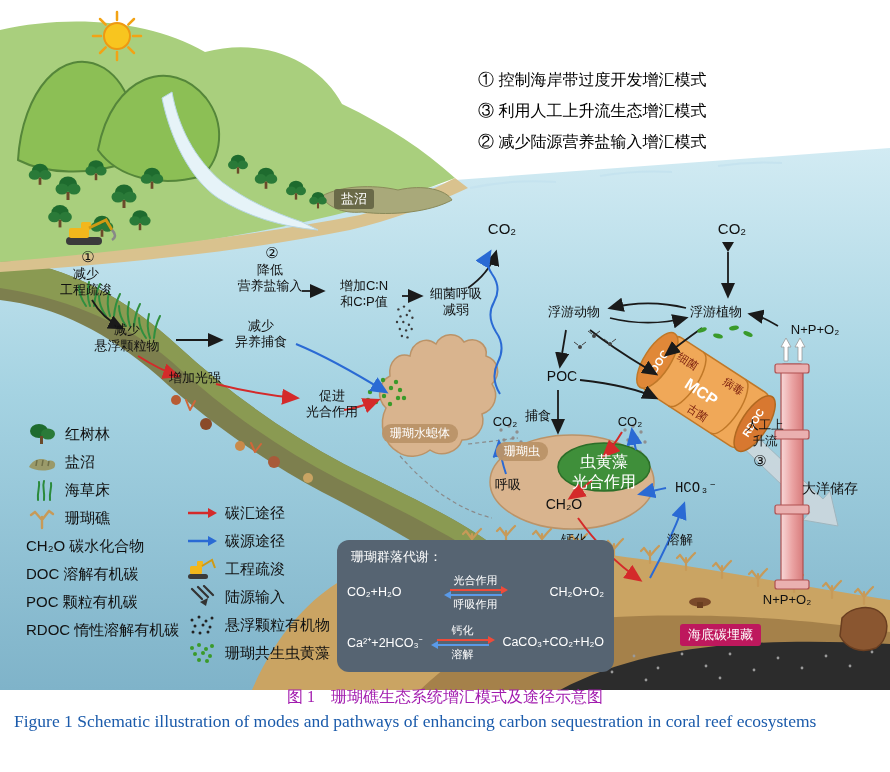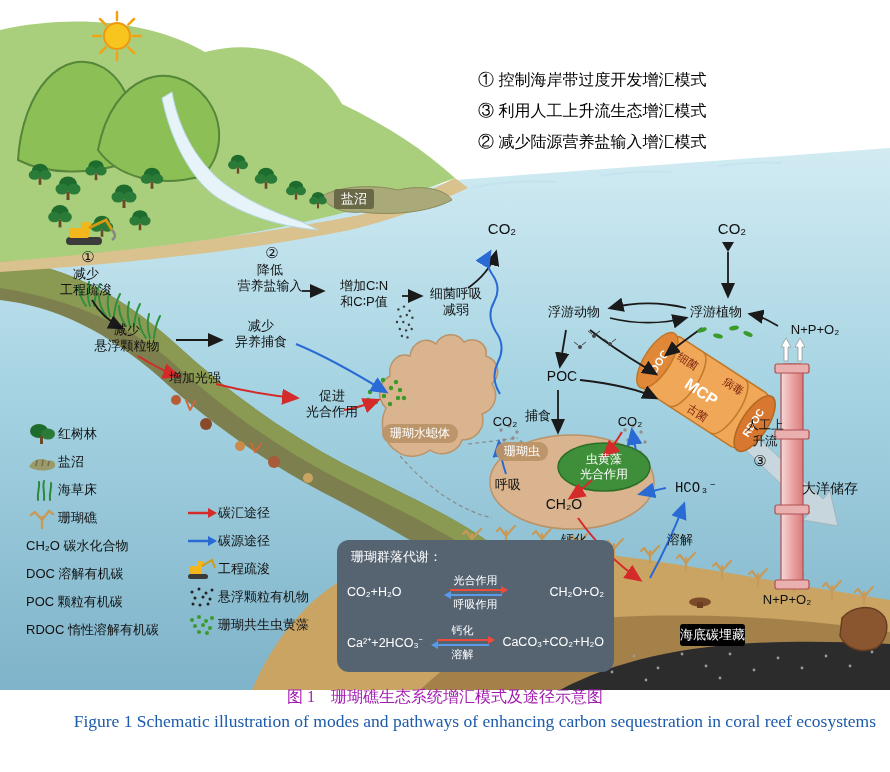--- a/index.html
+++ b/index.html
@@ -6,22 +6,22 @@
   #fig { position:relative; width:890px; height:772px; background:#fff; overflow:hidden;
          font-family:"Liberation Sans", sans-serif; color:#111; }
   #scene-svg { position:absolute; left:0; top:0; }
   svg text { font-family:"Liberation Sans", sans-serif; }
 
   .modes { position:absolute; left:478px; top:64px; font-size:16px; line-height:31px; color:#000; }
 
   .lbl { position:absolute; white-space:pre-line; text-align:center; font-size:13px; line-height:1.25; color:#111; }
   .pill { background:rgba(187,147,104,0.95); color:#fff; border-radius:9px; padding:1px 8px;
           font-size:12px; white-space:nowrap; text-align:center; position:absolute; }
-  .pill-dark { position:absolute; background:#000000; color:#fff; border-radius:3px;
-               padding:2px 0; font-size:13px; white-space:nowrap; }
+  .pill-dark { position:absolute; background:#be185d; color:#fff; border-radius:3px;
+               padding:2px 8px; font-size:13px; white-space:nowrap; }
   .pill-olive { position:absolute; background:#6a6a48; color:#fff; border-radius:3px;
                 padding:1px 7px; font-size:13px; white-space:nowrap; }
   .white { color:#fff; }
 
   .metab { position:absolute; left:337px; top:540px; width:277px; height:132px;
            background:#566472; border-radius:12px; color:#fff; }
   .metab-title { position:absolute; left:14px; top:8px; font-size:13px; }
   .rxn-row { position:absolute; left:10px; width:257px; display:flex; align-items:center;
              justify-content:space-between; font-size:12.5px; }
   .rxn-row.r1 { top:34px; } .rxn-row.r2 { top:84px; }
@@ -29,27 +29,27 @@
   .rxn-arrows { display:flex; flex-direction:column; gap:3px; margin:2px 0; }
   .arr-r { position:relative; width:52px; height:2px; background:#ef4b3a; }
   .arr-r::after { content:''; position:absolute; right:-6px; top:-3px;
       border-top:4px solid transparent; border-bottom:4px solid transparent; border-left:7px solid #ef4b3a; }
   .arr-l { position:relative; width:52px; height:2px; background:#5a9ae8; }
   .arr-l::before { content:''; position:absolute; left:-6px; top:-3px;
       border-top:4px solid transparent; border-bottom:4px solid transparent; border-right:7px solid #5a9ae8; }
 
   .legend-col1 { position:absolute; left:26px; top:420px; }
   .legend-col2 { position:absolute; left:186px; top:499px; }
-  .leg-row { display:flex; align-items:center; height:28px; gap:0; font-size:13px; color:#111; }
+  .leg-row { display:flex; align-items:center; height:28px; gap:7px; font-size:15px; color:#111; }
   .leg-ic { width:32px; height:24px; flex:0 0 32px; }
 
   .cap-zh { position:absolute; left:0; top:687px; width:890px; text-align:center;
             color:#a21caf; font-size:16px; font-family:"Liberation Serif", serif; }
   .cap-en { position:absolute; left:14px; top:710px; width:862px; color:#1b5bab;
-            font-size:17.5px; line-height:1.3; font-family:"Liberation Serif", serif;text-align:right; }
+            font-size:17.5px; line-height:1.3; font-family:"Liberation Serif", serif; }
 </style>
 </head>
 <body>
 
 <div id="fig">
 
 <svg id="scene-svg" width="890" height="690" viewBox="0 0 890 690">
   <defs>
     <linearGradient id="oceanGrad" x1="0" y1="0" x2="0" y2="1">
       <stop offset="0" stop-color="#d2ebf3"></stop>
@@ -350,21 +350,21 @@
 异养捕食</div>
 <div class="lbl" style="left:160px; top:370px; width:70px;">增加光强</div>
 <div class="lbl" style="left:300px; top:388px; width:64px;">促进
 光合作用</div>
 <div class="pill" style="left:382px; top:424px;">珊瑚水螅体</div>
 <div class="lbl" style="left:540px; top:368px; width:44px; font-size:14px;">POC</div>
 <div class="lbl" style="left:520px; top:408px; width:36px;">捕食</div>
 <div class="lbl" style="left:487px; top:414px; width:36px;">CO₂</div>
 <div class="lbl" style="left:612px; top:414px; width:36px;">CO₂</div>
 <div class="pill" style="left:496px; top:442px;">珊瑚虫</div>
-<div class="lbl white" style="left:568px; top:452px; width:72px; font-size:12px;">虫黄藻
+<div class="lbl white" style="left:568px; top:452px; width:72px; font-size:16px;">虫黄藻
 光合作用</div>
 <div class="lbl" style="left:490px; top:477px; width:36px;">呼吸</div>
 <div class="lbl" style="left:538px; top:496px; width:52px; font-size:14px;">CH₂O</div>
 <div class="lbl" style="left:668px; top:480px; width:56px; font-size:14px;font-family:Liberation Mono, monospace;">HCO₃⁻</div>
 <div class="lbl" style="left:556px; top:532px; width:36px;">钙化</div>
 <div class="lbl" style="left:662px; top:532px; width:36px;">溶解</div>
 <div class="lbl" style="left:750px; top:452px; width:20px; font-size:15px;">③</div>
 <div class="lbl" style="left:742px; top:418px; width:46px; font-size:12.5px;">人工上
 升流</div>
 <div class="lbl" style="left:798px; top:480px; width:64px; font-size:14px;">大洋储存</div>
@@ -460,20 +460,27 @@
     <svg class="leg-ic" viewBox="0 0 32 24">
       <rect x="2" y="17" width="20" height="5" rx="2.5" fill="#3b3b3b"></rect>
       <rect x="4" y="9" width="12" height="8" rx="1.5" fill="#f2b71c"></rect>
       <rect x="11" y="4" width="6" height="6" rx="1" fill="#f2b71c"></rect>
       <path d="M 16,9 L 26,3 L 29,11" stroke="#d09a14" stroke-width="2" fill="none"></path>
         </svg>
     <span>工程疏浚</span>
   </div>
   <div class="leg-row">
     <svg class="leg-ic" viewBox="0 0 32 24">
+      <path d="M 6,4 L 16,14 M 12,2 L 22,12 M 18,1 L 27,10" stroke="#333" stroke-width="2.2" stroke-linecap="round"></path>
+      <polygon points="14,17 22,13 20,21" fill="#333"></polygon>
+        </svg>
+    <span>陆源输入</span>
+  </div>
+  <div class="leg-row">
+    <svg class="leg-ic" viewBox="0 0 32 24">
       <g fill="#222">
             <circle cx="6" cy="7" r="1.5"></circle>
             <circle cx="13" cy="4" r="1.5"></circle>
             <circle cx="20" cy="8" r="1.5"></circle>
       <circle cx="26" cy="5" r="1.5"></circle>
             <circle cx="9" cy="13" r="1.5"></circle>
             <circle cx="17" cy="12" r="1.5"></circle>
       <circle cx="24" cy="14" r="1.5"></circle>
             <circle cx="7" cy="19" r="1.5"></circle>
             <circle cx="14" cy="20" r="1.5"></circle>

